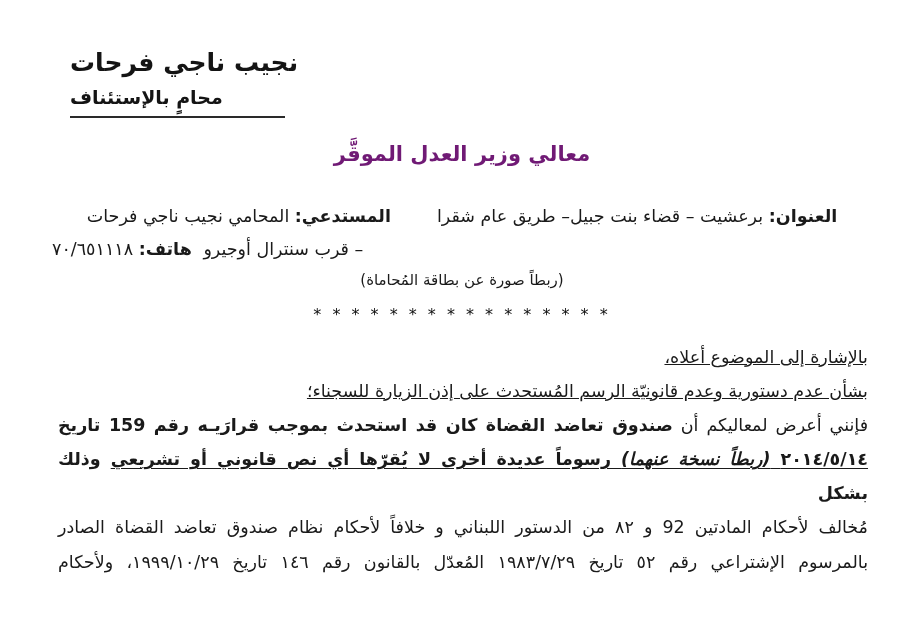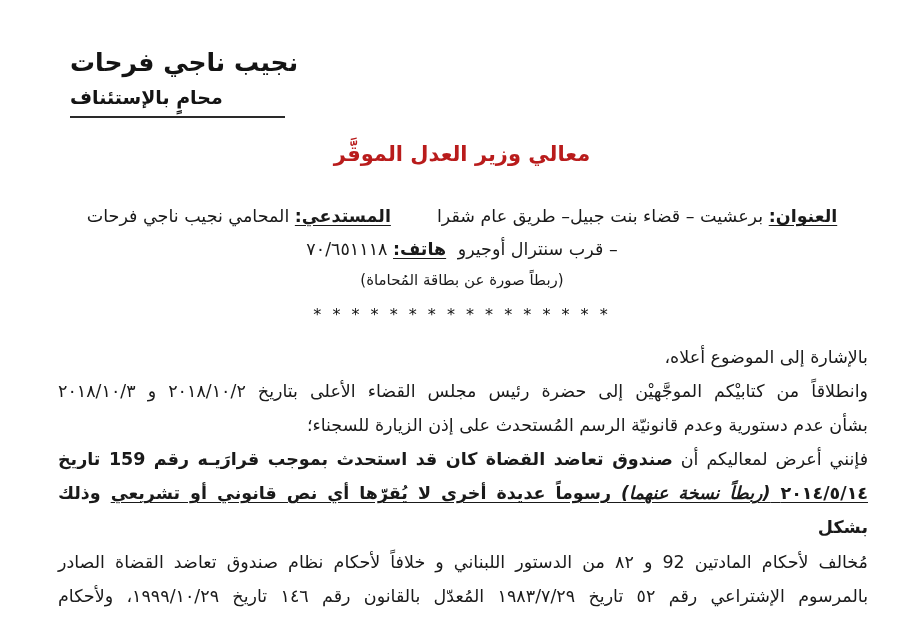--- a/index.html
+++ b/index.html
@@ -58,21 +58,21 @@
     clear: both;
   }
   .lh-wrap { overflow: hidden; }
 
   
   .doc-title {
     margin-top: 24px;
     text-align: center;
     font-size: 21px;
     font-weight: 700;
-    color: #b91c1c;
+    color: #701a75;
     letter-spacing: 0;
   }
 
   
   .meta {
     margin-top: 34px;
     font-size: 17.5px;
     line-height: 1.85;
   }
   .meta-row {
@@ -80,21 +80,20 @@
     text-align: center;
   }
   .meta-row.two-col {
     display: flex;
     justify-content: center;
     gap: 46px;
     align-items: baseline;
   }
   .lbl {
     font-weight: 700;
-    text-decoration: underline;
     text-underline-offset: 3px;
   }
   .meta-note {
     text-align: center;
     font-size: 15px;
     margin-top: 2px;
   }
 
   
   .subject {
@@ -127,21 +126,21 @@
   }
   .bold { font-weight: 700; }
   .ital-bold { font-weight: 700; font-style: italic; }
   .ul { text-decoration: underline; text-underline-offset: 3px; }
 
   .line { display: block; }
   .line.just {
     text-align: justify;
     text-align-last: justify;
   }
-  .line.right { text-align: left; }
+  .line.right { text-align: left; text-decoration: underline; }
 </style>
 </head>
 <body>
 
 <div class="page">
 
   <div class="lh-wrap">
     <div class="letterhead">
       <div class="lh-name">نجيب ناجي فرحات</div>
       <div style="clear:both"></div>
@@ -156,34 +155,33 @@
     <div class="meta-row two-col">
       <span>
         <span class="lbl">العنوان:</span>
         <span>برعشيت – قضاء بنت جبيل– طريق عام شقرا</span>
       </span>
       <span>
         <span class="lbl">المستدعي:</span>
         <span>المحامي نجيب ناجي فرحات</span>
       </span>
     </div>
-    <div class="meta-row" style="text-align:center;">
+    <div class="meta-row" style="text-align:left;">
       <span>– قرب سنترال أوجيرو</span>
       <span class="lbl" style="margin-right:6px;">هاتف:</span>
       <span>٧٠/٦٥١١١٨</span>
     </div>
     <div class="meta-note">(ربطاً صورة عن بطاقة المُحاماة)</div>
   </div>
 
 
   <div class="stars">* * * * * * * * * * * * * * * *</div>
 
   <div class="body-text">
     <span class="line right">بالإشارة إلى الموضوع أعلاه،</span>
-    <span class="line just">وانطلاقاً من كتابيْكم الموجَّهيْن إلى حضرة رئيس مجلس القضاء الأعلى بتاريخ ٢٠١٨/١٠/٢ و ٢٠١٨/١٠/٣</span>
     <span class="line right">بشأن عدم دستورية وعدم قانونيّة الرسم المُستحدث على إذن الزيارة للسجناء؛</span>
     <span class="line just"><span>فإنني أعرض لمعاليكم أن </span><span class="bold">صندوق تعاضد القضاة كان قد استحدث بموجب قرارَيـه رقم 159 تاريخ</span></span>
     <span class="line just"><span class="bold ul">٢٠١٤/٥/١٤ </span><span class="ital-bold ul">(ربطاً نسخة عنهما)</span><span class="bold ul"> رسوماً عديدة أخرى لا يُقرّها أي نص قانوني أو تشريعي</span><span class="bold"> وذلك بشكل</span></span>
     <span class="line just">مُخالف لأحكام المادتين 92 و ٨٢ من الدستور اللبناني و خلافاً لأحكام نظام صندوق تعاضد القضاة الصادر</span>
     <span class="line just">بالمرسوم الإشتراعي رقم ٥٢ تاريخ ١٩٨٣/٧/٢٩ المُعدّل بالقانون رقم ١٤٦ تاريخ ١٩٩٩/١٠/٢٩، ولأحكام</span>
 
   </div>
 
 </div>
 

